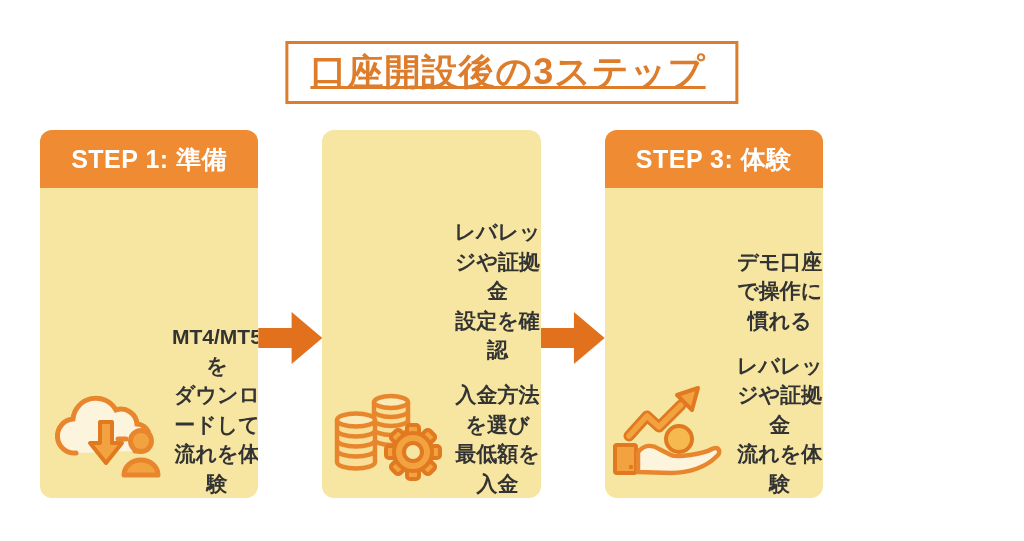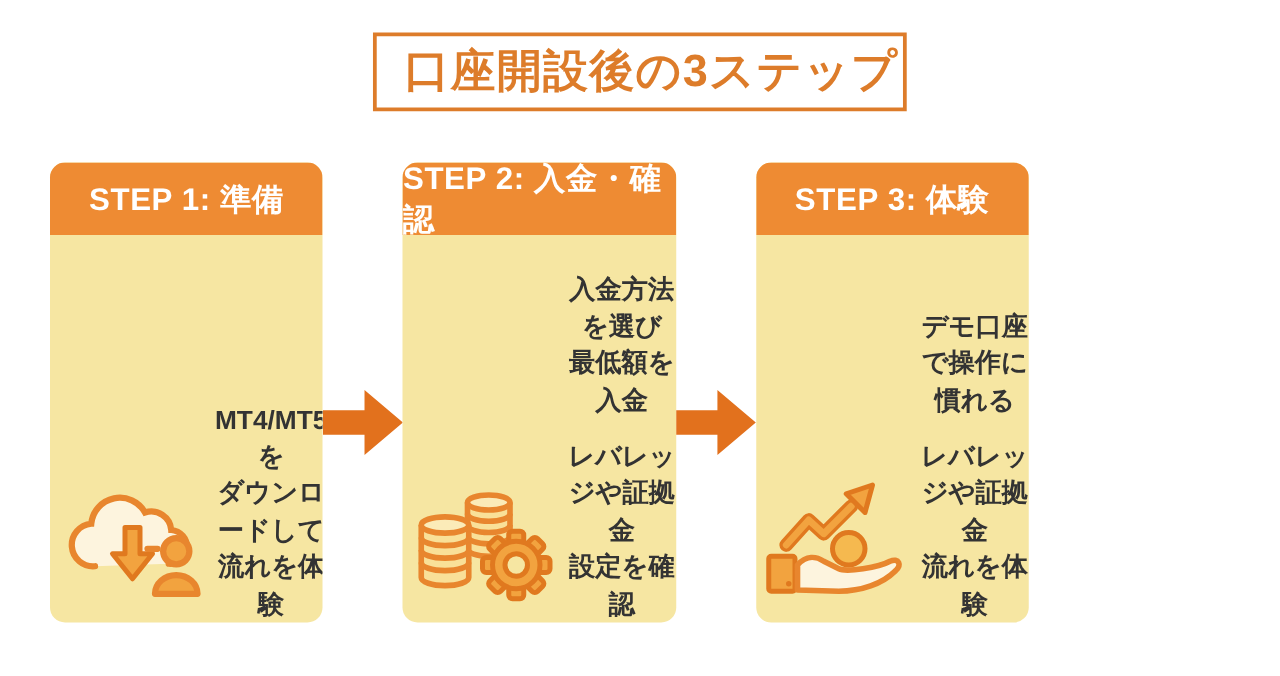--- a/index.html
+++ b/index.html
@@ -17,32 +17,33 @@
   *{margin:0;padding:0;box-sizing:border-box;}
   html,body{width:1024px;height:541px;}
   body{
     position:relative;
     background:#ffffff;
     font-family:"Liberation Sans","DejaVu Sans",sans-serif;
     overflow:hidden;
   }
   .title-box{
     position:absolute;
-    top:26px;
+    top:41px;
     left:50%;
     transform:translateX(-50%);
     border:3px solid var(--title-orange);
     color:var(--title-orange);
     background:#ffffff;
     font-size:36px;
     font-weight:bold;
     line-height:1;
-    padding:10px 4px 11px 22px;
+    padding:10px 30px 11px 22px;
     white-space:nowrap;
     letter-spacing:1px;
+    text-decoration:underline;
   }
   .row{
     position:absolute;
     left:40px;
     top:130px;
     width:783px;
     height:368px;
     display:flex;
     align-items:stretch;
     justify-content:space-between;
@@ -132,21 +133,20 @@
         </div>
       </div>
     </div>
   </div>
 
   <div class="gap">
     <div class="flow-arrow"></div>
   </div>
 
   <div class="card">
-    <div class="card-header">STEP 2: 入金・確認</div>
     <div class="card-body">
       <div class="icon-box">
         <svg width="132" height="104" viewBox="0 0 132 104">
           <path d="M52 23 v37 a17 6 0 0 0 34 0 v-37" fill="var(--coin-fill)" stroke="var(--icon-stroke)" stroke-width="4.5"></path>
           <path d="M52 32 a17 6 0 0 0 34 0 M52 41 a17 6 0 0 0 34 0 M52 50 a17 6 0 0 0 34 0" fill="none" stroke="var(--icon-stroke)" stroke-width="4.5"></path>
           <ellipse cx="69" cy="23" rx="17" ry="6" fill="#FBEBB8" stroke="var(--icon-stroke)" stroke-width="4.5"></ellipse>
           <path d="M15 41 v42 a19 6.5 0 0 0 38 0 v-42" fill="var(--coin-fill)" stroke="var(--icon-stroke)" stroke-width="4.5"></path>
           <path d="M15 51 a19 6.5 0 0 0 38 0 M15 61 a19 6.5 0 0 0 38 0 M15 71 a19 6.5 0 0 0 38 0" fill="none" stroke="var(--icon-stroke)" stroke-width="4.5"></path>
           <ellipse cx="34" cy="41" rx="19" ry="6.5" fill="#FBEBB8" stroke="var(--icon-stroke)" stroke-width="4.5"></ellipse>
           <g transform="translate(91,73)">
@@ -160,26 +160,26 @@
               <rect x="-6" y="-27" width="12" height="12" rx="3" transform="rotate(270)"></rect>
               <rect x="-6" y="-27" width="12" height="12" rx="3" transform="rotate(315)"></rect>
             </g>
             <circle r="19" fill="var(--icon-mid)" stroke="var(--icon-dark)" stroke-width="4"></circle>
             <circle r="9" fill="var(--card-yellow)" stroke="var(--icon-dark)" stroke-width="4"></circle>
           </g>
         </svg>
       </div>
       <div class="text-block">
         <div class="para">
+          <div>レバレッジや証拠金</div>
+          <div>設定を確認</div>
+        </div>
+        <div class="para">
           <div>入金方法を選び</div>
           <div>最低額を入金</div>
-        </div>
-        <div class="para">
-          <div>レバレッジや証拠金</div>
-          <div>設定を確認</div>
         </div>
       </div>
     </div>
   </div>
 
   <div class="gap">
     <div class="flow-arrow"></div>
   </div>
 
   <div class="card">

